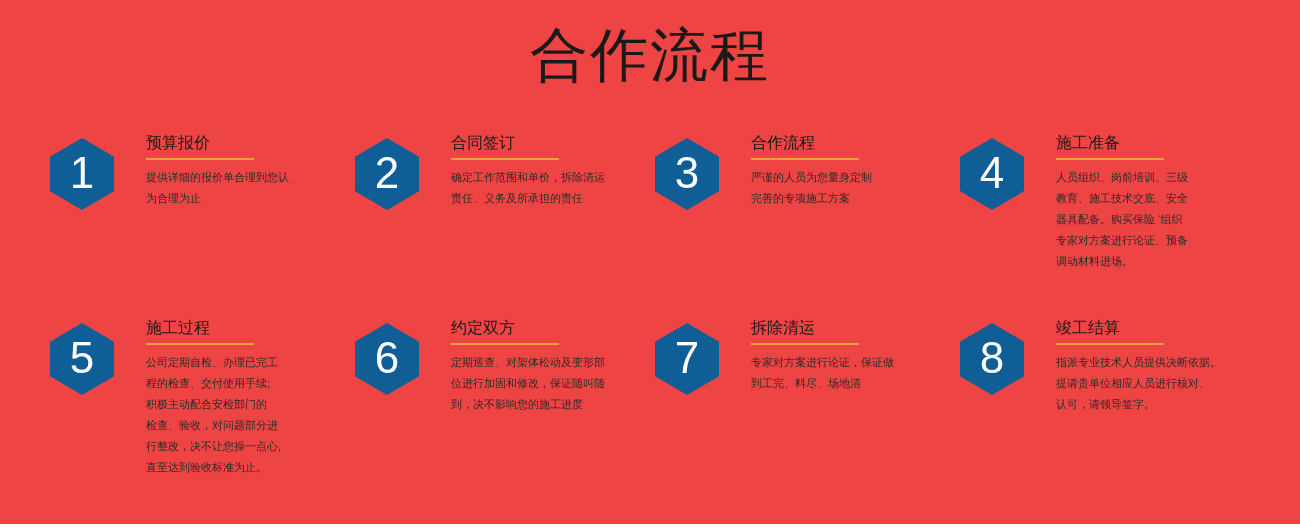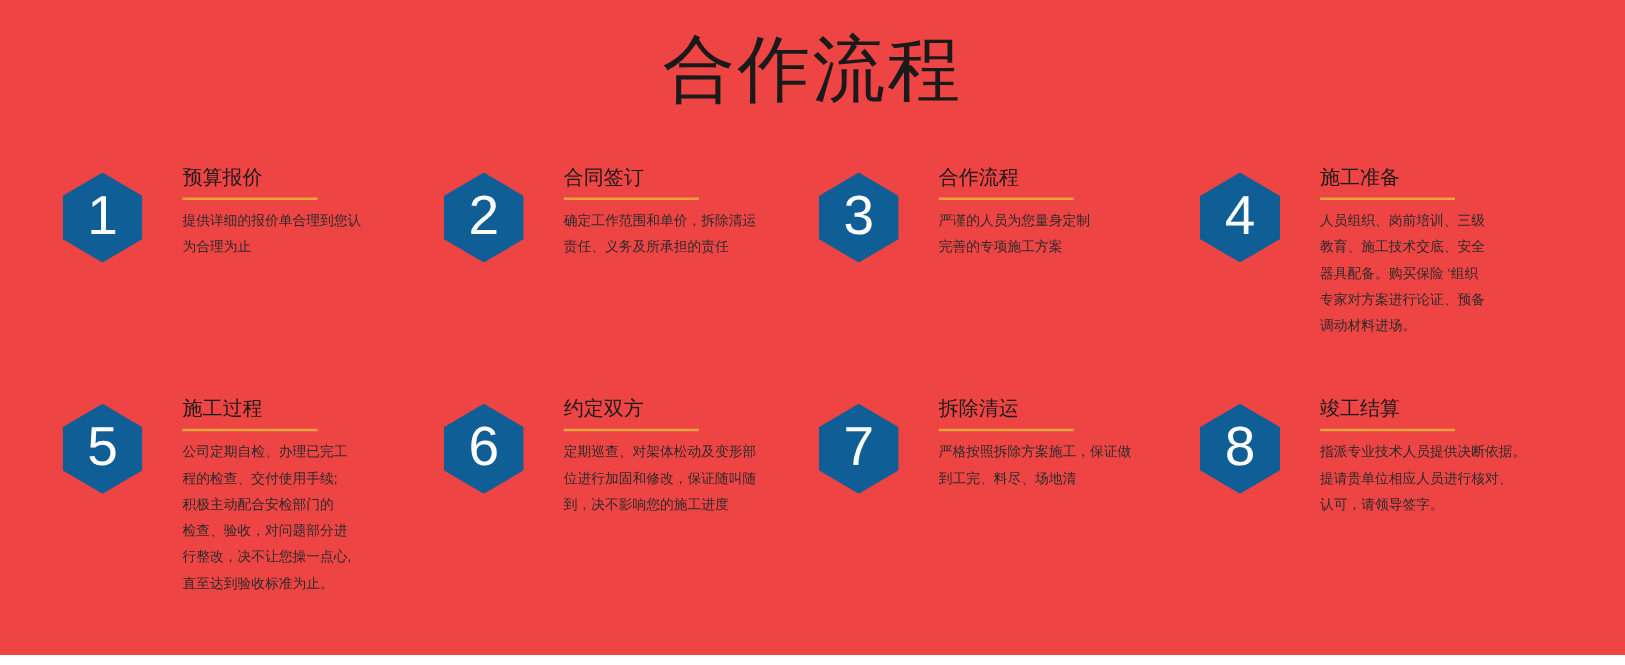--- a/index.html
+++ b/index.html
@@ -227,21 +227,21 @@
       </div>
 
       <div class="step col-3">
         <div class="hex">
           <div class="shape"></div>
           <div class="num">7</div>
         </div>
         <div class="txt">
           <div class="heading">拆除清运</div>
           <div class="rule"></div>
-          <div class="body">严格按照拆除方案施工，保证做
+          <div class="body">专家对方案进行论证，保证做
 到工完、料尽、场地清</div>
         </div>
       </div>
 
       <div class="step col-4">
         <div class="hex">
           <div class="shape"></div>
           <div class="num">8</div>
         </div>
         <div class="txt">

